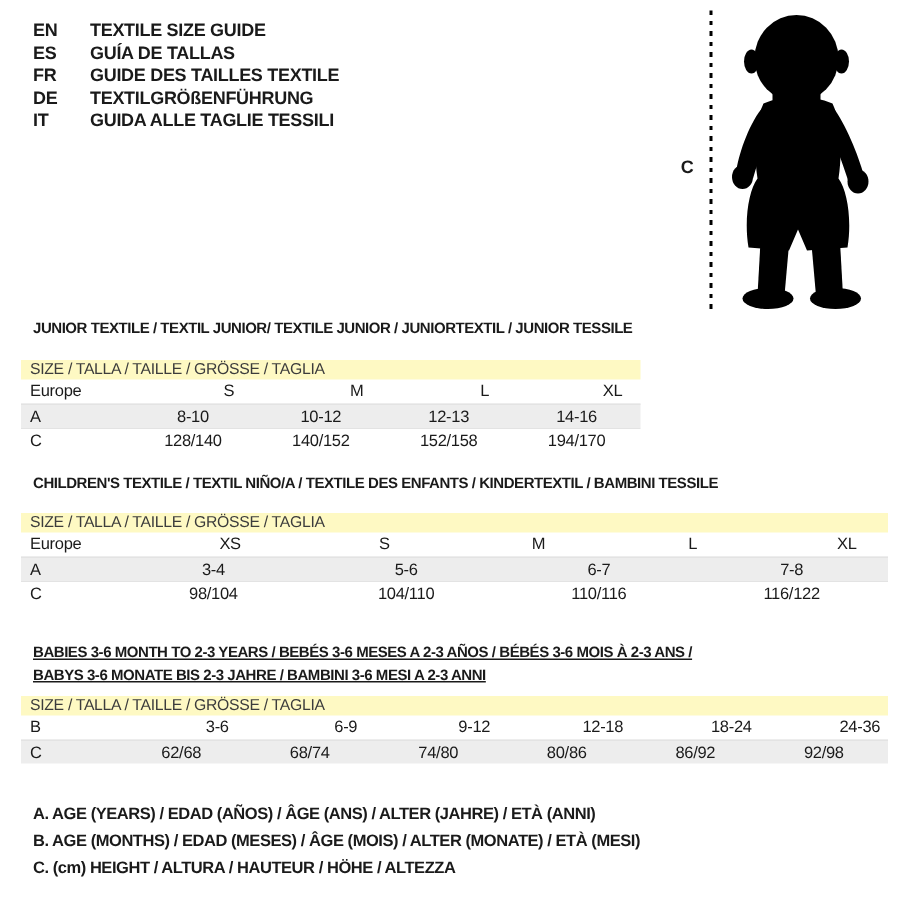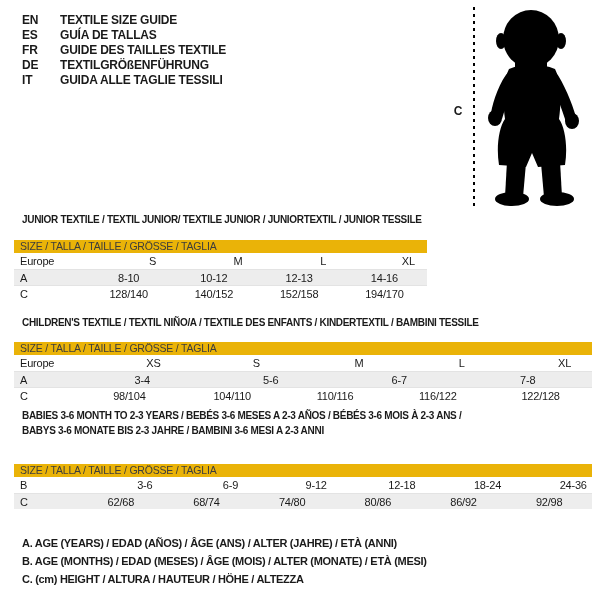--- a/index.html
+++ b/index.html
@@ -29,30 +29,30 @@
   }
   .silhouette { position:absolute; left:481px; top:5px; width:113px; height:203px; }
   .silhouette svg { width:100%; height:100%; }
   .silhouette svg * { fill:#000; }
 
   
   .sec-title { position:absolute; left:22px; font-weight:bold; font-size:10px; letter-spacing:-0.3px; line-height:15px; white-space:nowrap; }
   .sec-title .tline { display:block; }
   #sec1-title { top:212px; }
   #sec2-title { top:315px; }
-  #sec3-title { top:408px; }
+  #sec3-title { top:428px;text-decoration:underline; }
 
   
   .stable { position:absolute; left:14px; font-size:11px; }
   .t1 { top:240px; width:413px; }
   .t2 { top:342px; width:578px; }
   .t3 { top:464px; width:578px; }
   .bar {
     height:13px; line-height:13px; padding-left:6px;
-    background:#eab308; color:#3c3c3c; font-size:10.5px;
+    background:#fef9c3; color:#3c3c3c; font-size:10.5px;
   }
   .trow { display:flex; height:16px; line-height:16px; border-top:1px solid #e3e3e3; }
   .rows .trow:first-child { border-top:none;gap:48px; }
   .rows .trow:nth-child(even) { background:#ededed; }
   .rlabel { padding-left:6px; }
   .t1 .rlabel { width:72px; }
   .t2 .rlabel, .t3 .rlabel { width:64px; }
   .cell { flex:1; text-align:center; }
 
   
@@ -155,21 +155,20 @@
       <span class="cell">5-6</span>
       <span class="cell">6-7</span>
       <span class="cell">7-8</span>
     </div>
     <div class="trow">
       <span class="rlabel">C</span>
       <span class="cell">98/104</span>
       <span class="cell">104/110</span>
       <span class="cell">110/116</span>
       <span class="cell">116/122</span>
-      <span class="cell">122/128</span>
     </div>
   </div>
 </div>
 
 <div class="sec-title" id="sec3-title">
   <span class="tline">BABIES 3-6 MONTH TO 2-3 YEARS / BEBÉS 3-6 MESES A 2-3 AÑOS / BÉBÉS 3-6 MOIS À 2-3 ANS /</span>
   <span class="tline">BABYS 3-6 MONATE BIS 2-3 JAHRE / BAMBINI 3-6 MESI A 2-3 ANNI</span>
 </div>
 <div class="stable t3">
   <div class="bar">SIZE / TALLA / TAILLE / GRÖSSE / TAGLIA</div>

